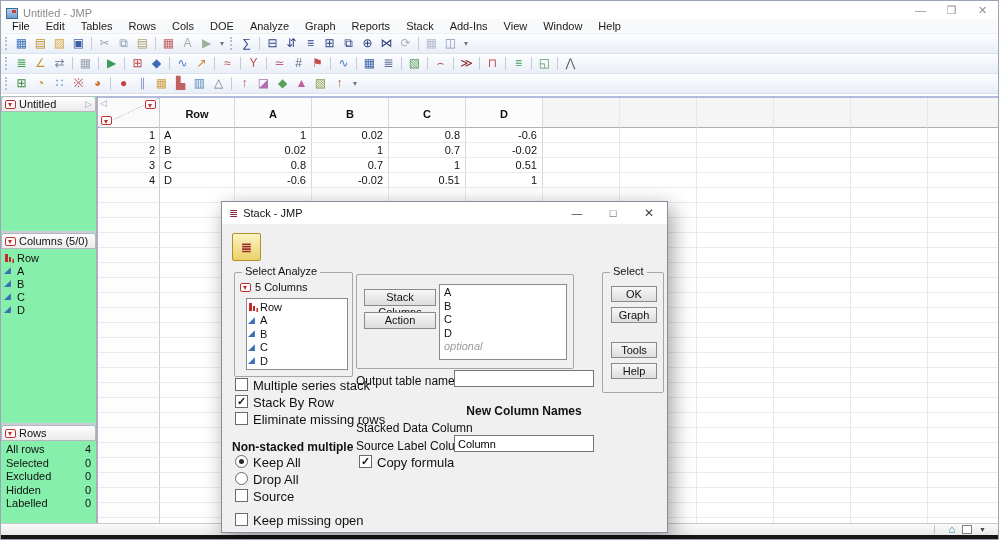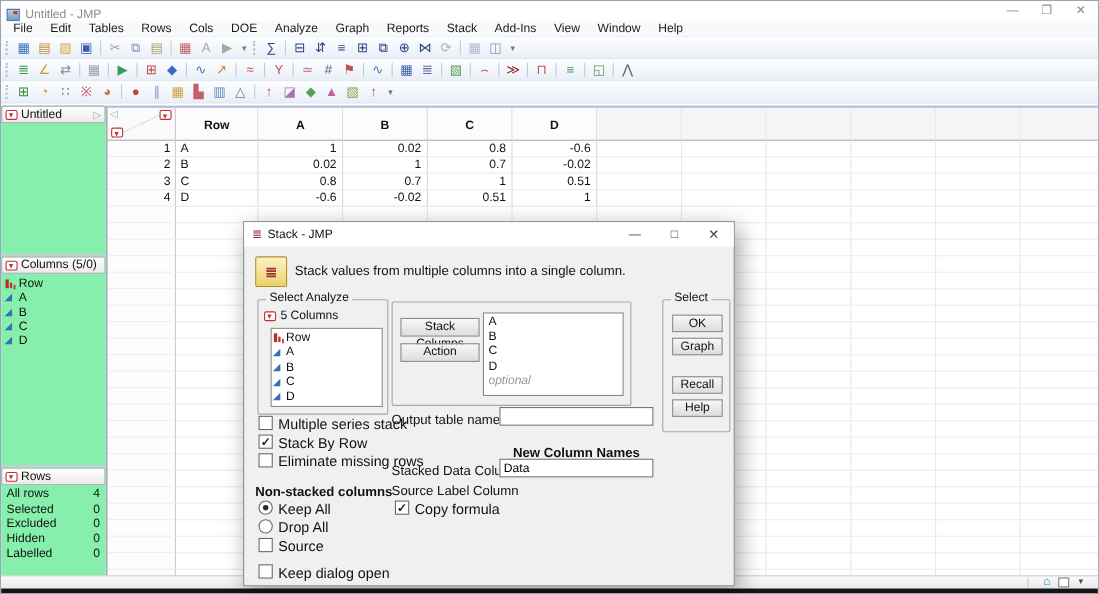--- a/index.html
+++ b/index.html
@@ -645,21 +645,20 @@
     <span class="dlg-icon">≣</span>
     <span>Stack - JMP</span>
     <span class="win-controls">
         <span class="dwc">—</span>
         <span class="dwc">□</span>
         <span class="dwc close">✕</span>
       </span>
   </div>
 
   <div class="desc-icon">≣</div>
-  <div class="desc-text">Stack values from multiple columns into a single column.</div>
 
   <div class="grp sel-grp">
     <span class="grp-label">Select Analyze</span>
     <div class="sel-head">
       <span class="disc"></span>
       <span>5 Columns</span>
     </div>
     <div class="sel-list">
         <div class="sel-item">
           <span class="icon-bars"></span>
@@ -693,60 +692,60 @@
         <div>C</div>
         <div>D</div>
         <div class="opt">optional</div>
       </div>
   </div>
 
   <div class="grp act-grp">
     <span class="grp-label">Select</span>
     <div class="btn act-btn ok">OK</div>
     <div class="btn act-btn cancel">Graph</div>
-    <div class="btn act-btn recall">Recall</div>
+    <div class="btn act-btn recall">Tools</div>
     <div class="btn act-btn help">Help</div>
   </div>
 
   <div class="dlbl" style="left:134px;top:172px">Output table name:</div>
   <input class="inp" style="left: 232px; top: 168px;" value="">
 
   <label class="chk" style="left:13px;top:176px">
     <span class="cb"></span>
       <span>Multiple series stack</span>
   </label>
   <label class="chk" style="left:13px;top:193px">
     <span class="cb on"></span>
       <span>Stack By Row</span>
   </label>
   <label class="chk" style="left:13px;top:210px">
     <span class="cb"></span>
       <span>Eliminate missing rows</span>
   </label>
 
-  <div class="dlbl bold6" style="left:10px;top:238px">Non-stacked columns</div>
+  <div class="dlbl bold6" style="left:10px;top:238px">Non-stacked multiple</div>
   <label class="chk" style="left:13px;top:253px">
     <span class="rb on"></span>
       <span>Keep All</span>
   </label>
   <label class="chk" style="left:13px;top:270px">
     <span class="rb"></span>
       <span>Drop All</span>
   </label>
   <label class="chk" style="left:13px;top:287px">
     <span class="cb"></span>
       <span>Source</span>
   </label>
   <label class="chk" style="left:13px;top:311px">
     <span class="cb"></span>
-      <span>Keep dialog open</span>
+      <span>Keep missing open</span>
   </label>
 
   <div class="dlbl bold6" style="left:232px;top:202px;width:140px;text-align:center">New Column Names</div>
   <div class="dlbl" style="left:134px;top:219px">Stacked Data Column</div>
-  <input class="inp" style="left: 232px; top: 215px;" value="Data">
   <div class="dlbl" style="left:134px;top:237px">Source Label Column</div>
+  <input class="inp" style="left: 232px; top: 233px;" value="Column">
 
   <label class="chk" style="left:137px;top:253px">
     <span class="cb on"></span>
       <span>Copy formula</span>
   </label>
 </div>
 
 </body></html>

